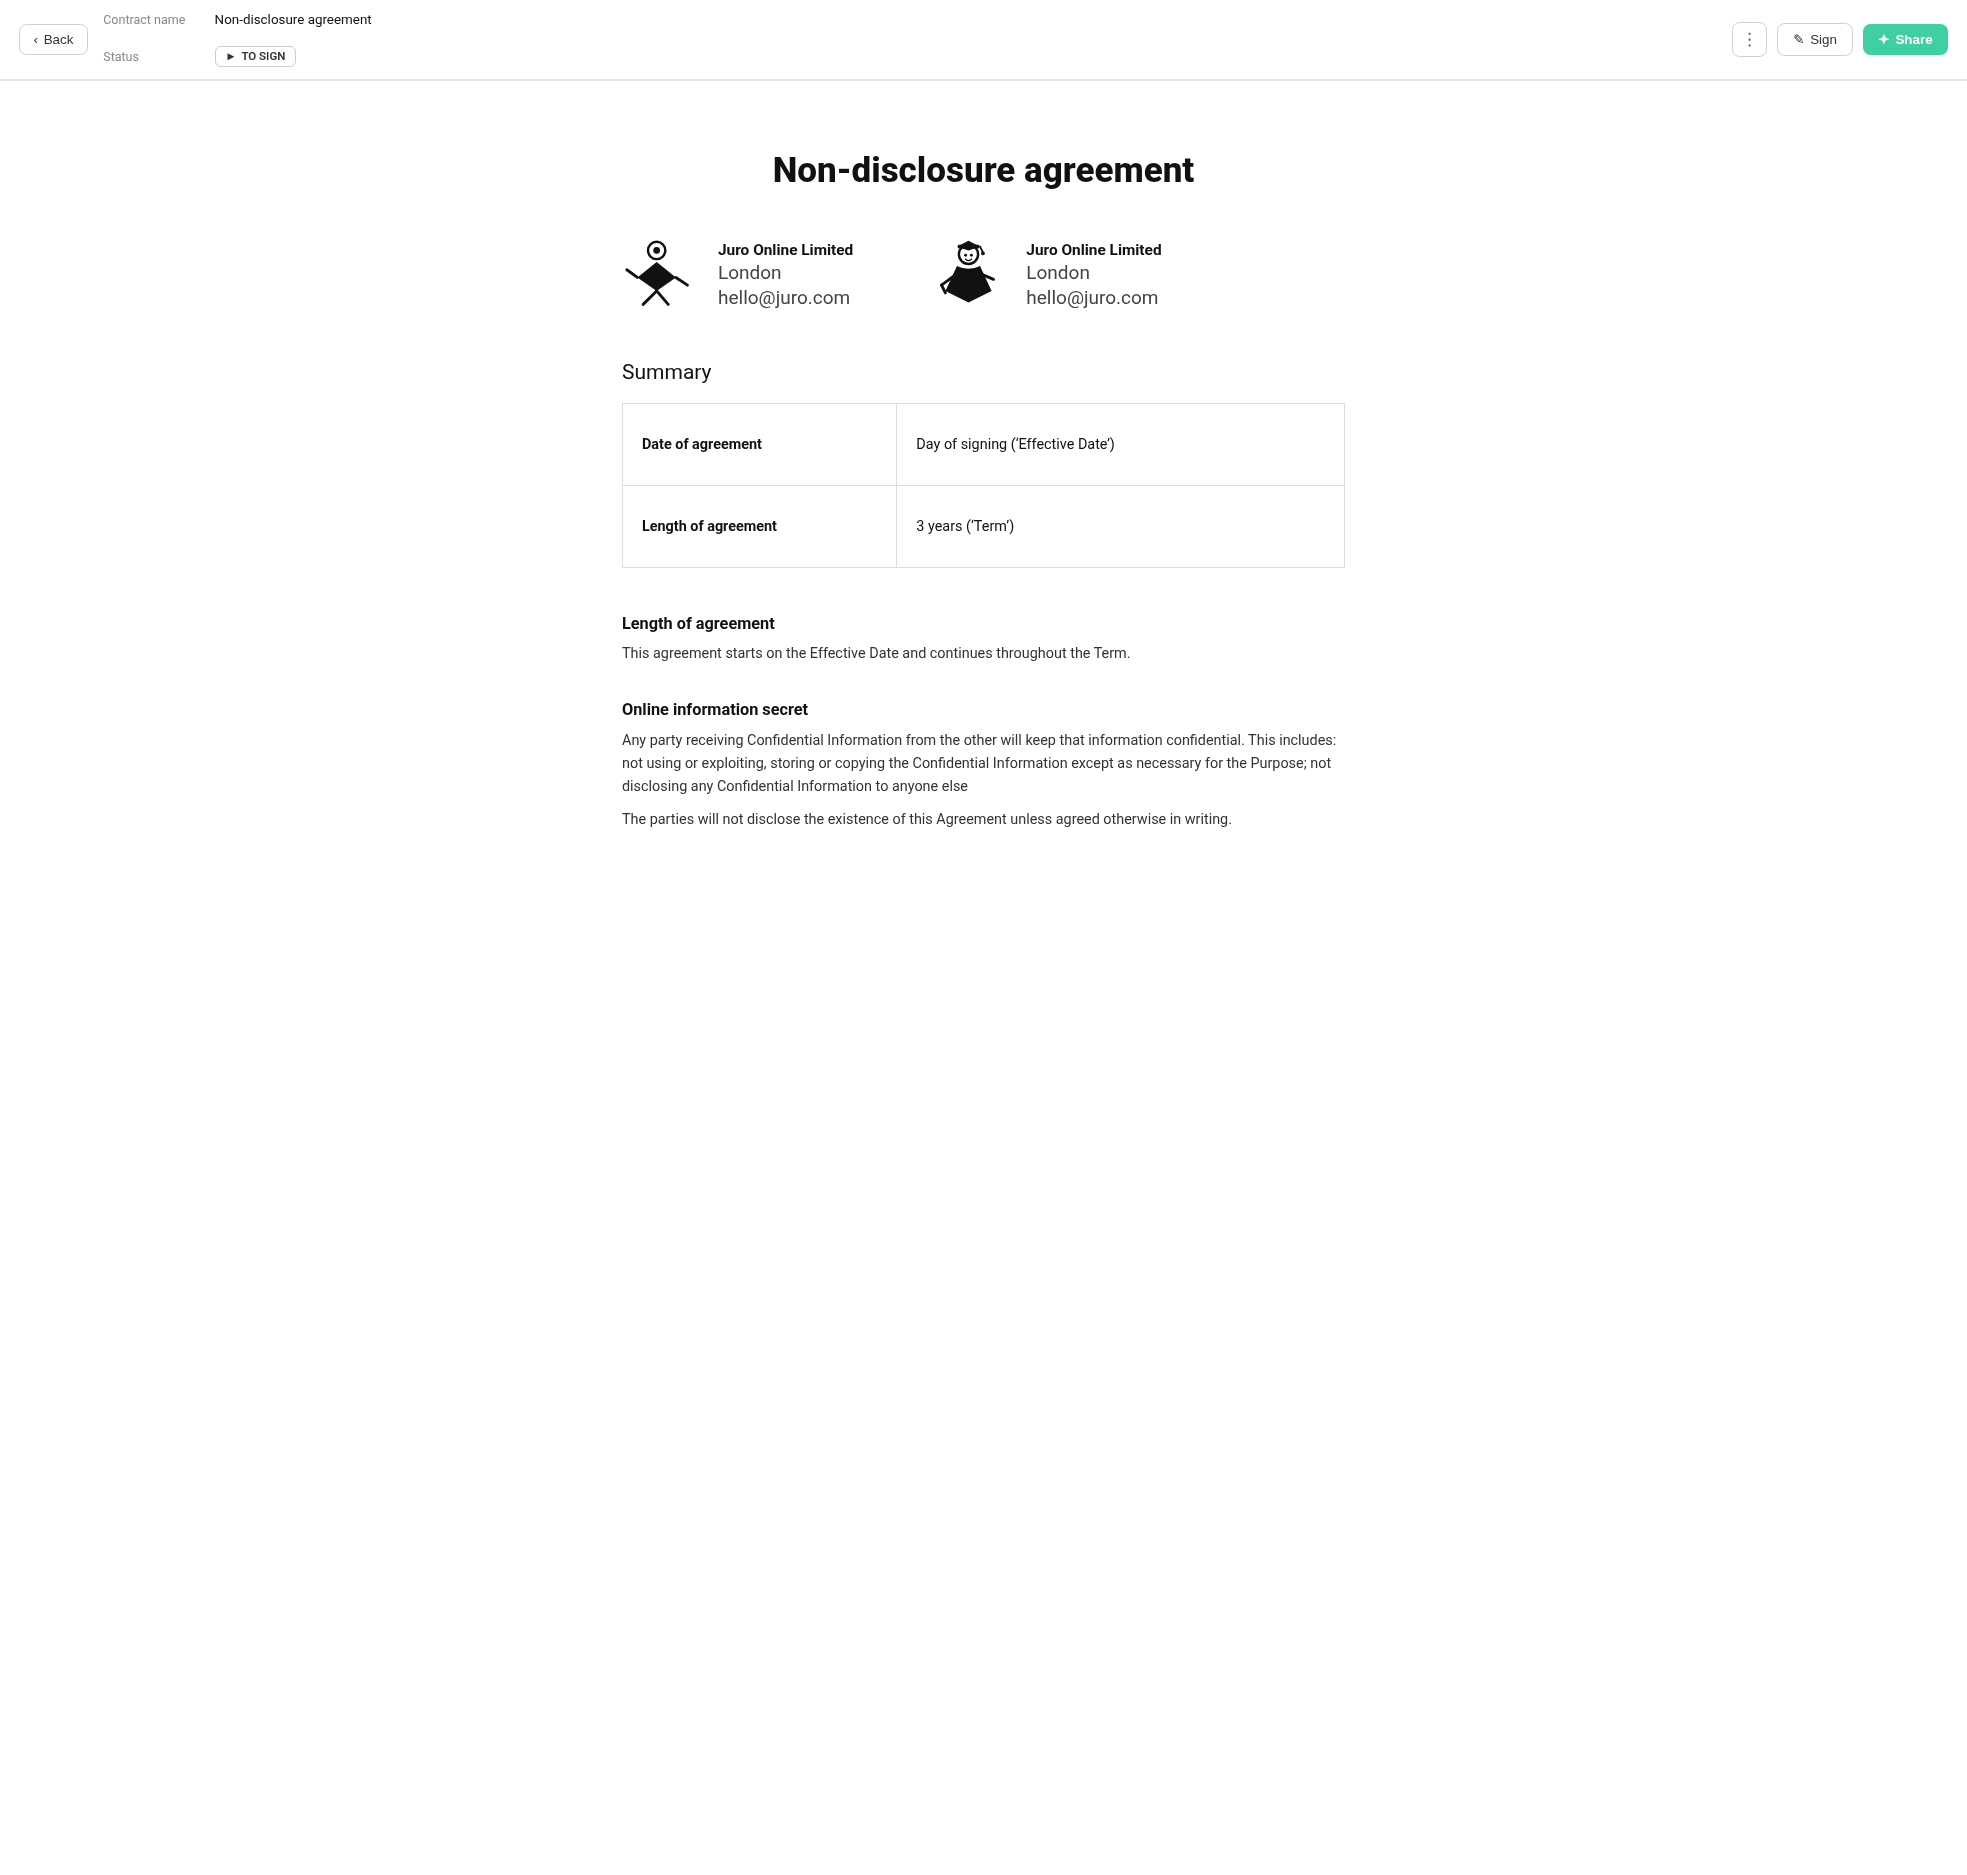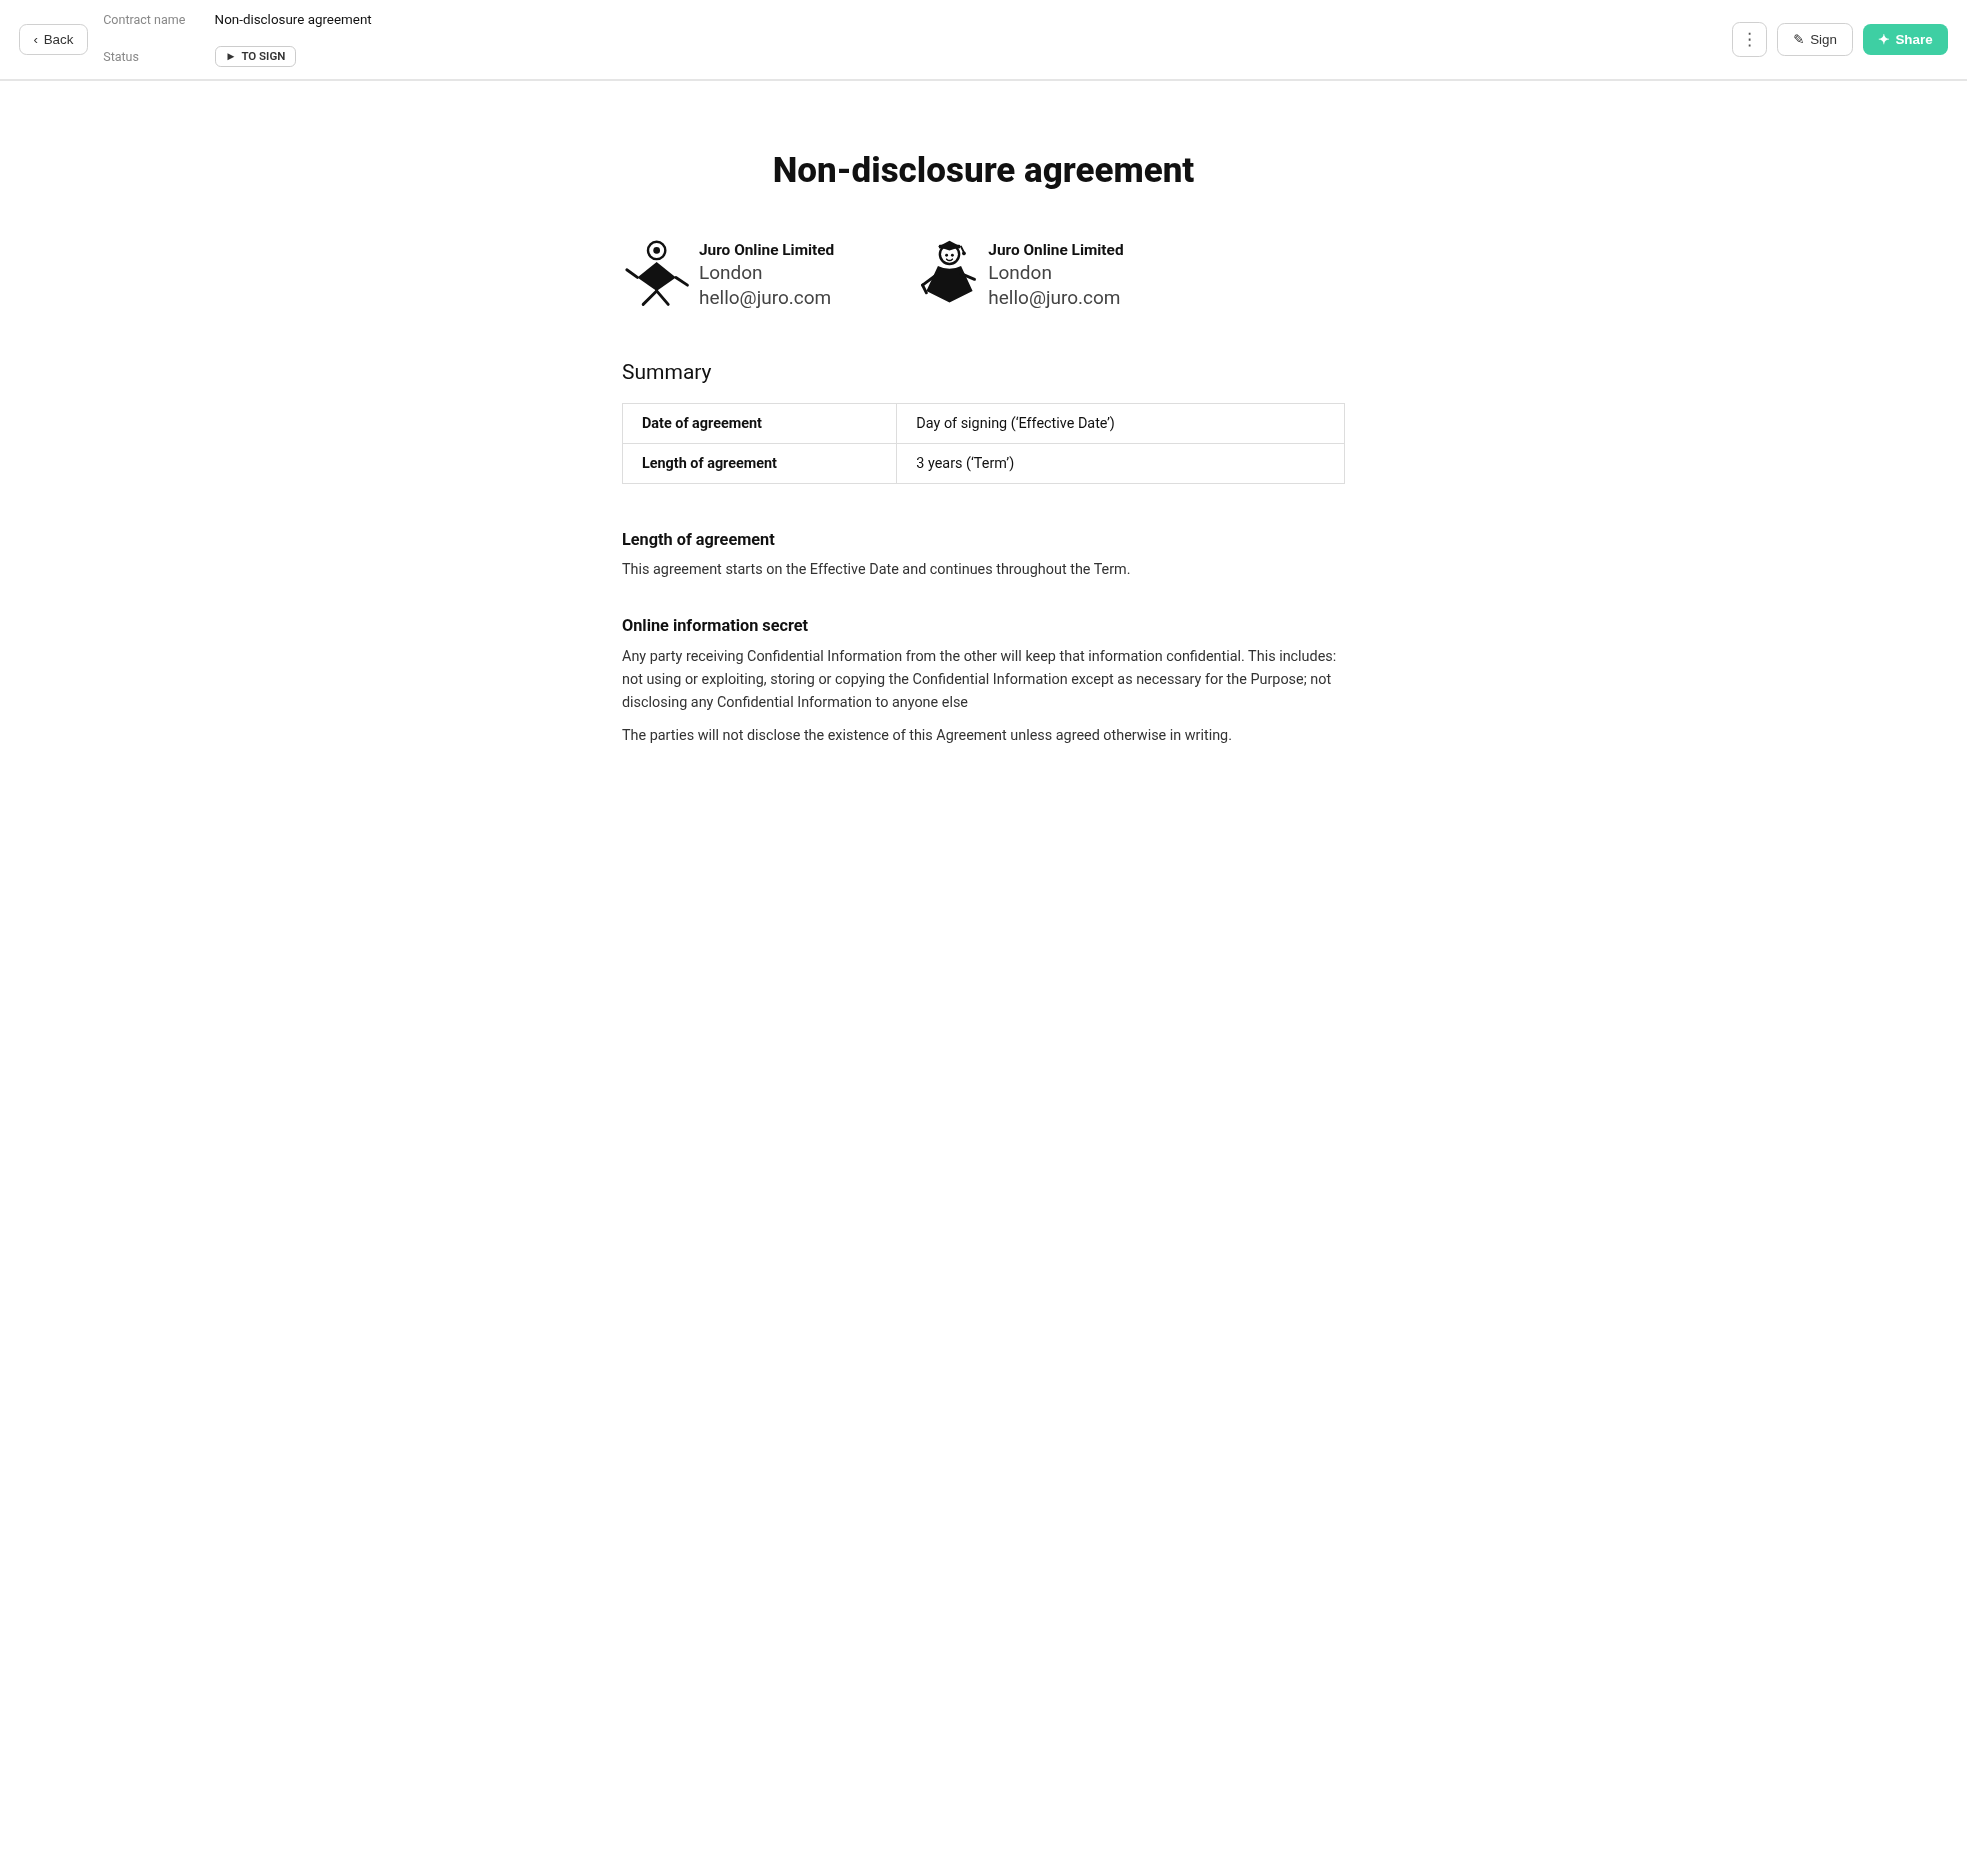--- a/index.html
+++ b/index.html
@@ -122,20 +122,21 @@
       color: #111;
     }
     .parties-section {
       display: flex;
       gap: 77px;
       margin-bottom: 46px;
     }
     .party {
       display: flex;
       align-items: center;
+      gap: 19px;
     }
     .party-mascot {
       width: 77px;
       height: 77px;
       flex-shrink: 0;
     }
     .party-info {
       display: flex;
       flex-direction: column;
       gap: 1.9px;
@@ -160,21 +161,21 @@
       margin-bottom: 19px;
       color: #111;
     }
     .summary-table {
       width: 100%;
       border-collapse: collapse;
       border: 1px solid #ddd;
       margin-bottom: 46px;
     }
     .summary-table td {
-      padding: 11px 19px;
+      padding: 32px 19px;
       border: 1px solid #ddd;
       font-size: 14.4px;
       vertical-align: top;
     }
     .summary-table td:first-child {
       font-weight: 700;
       width: 38%;
     }
     .agreement-section {
       margin-bottom: 35px;

